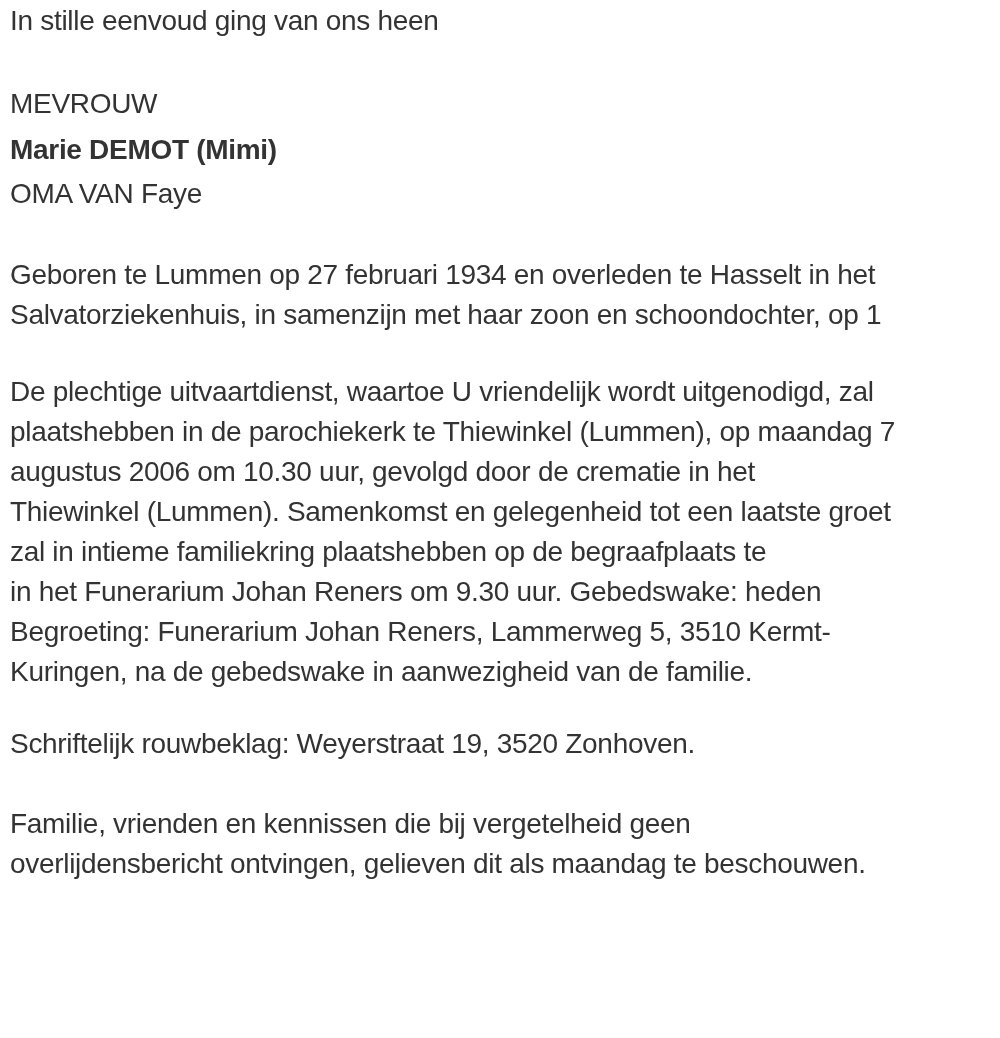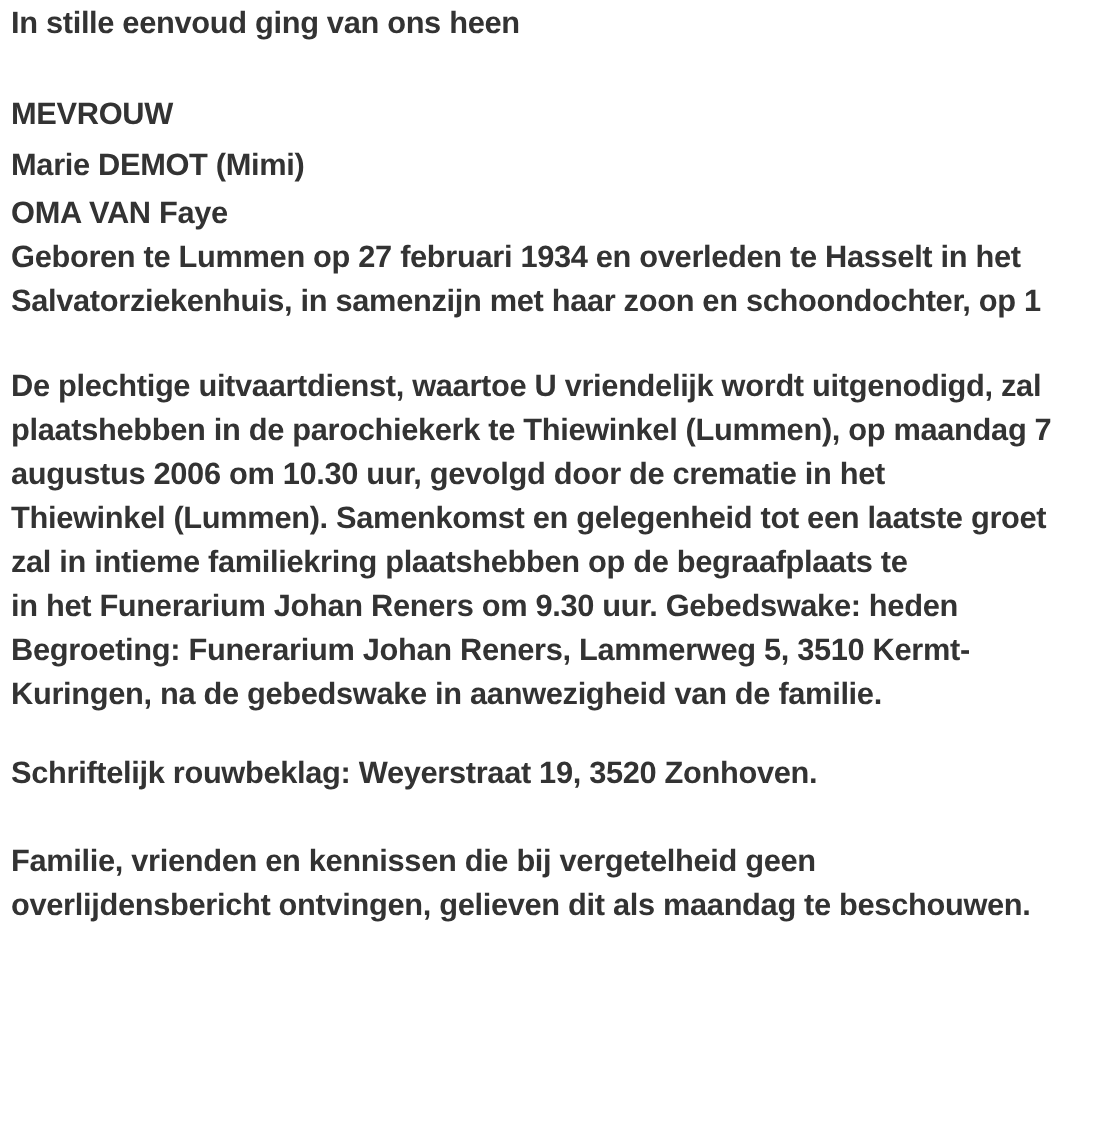--- a/index.html
+++ b/index.html
@@ -15,29 +15,29 @@
     color: #333333;
   }
   .doc {
     padding: 1px 10px 0 10px;
   }
   .tline, .para {
     margin: 0;
     font-size: 28px;
     line-height: 40px;
     letter-spacing: -0.3px;
-    font-weight: 700;
+    font-weight: 400;
   }
   .bold { font-weight: 700; }
   .line { display: block; }
   
   .m-intro      { margin-bottom: 43px; }
   .m-salutation { margin-bottom: 6px; }
   .m-name       { margin-bottom: 4px; }
-  .m-relation   { }
+  .m-relation   { margin-bottom: 41px; }
   .m-birthdeath { margin-bottom: 37px; }
   .m-service    { margin-bottom: 32px; }
   .m-condolence { margin-bottom: 40px; }
 </style>
 </head>
 <body>
 
 <main class="doc">
 
   <p class="tline m-intro">In stille eenvoud ging van ons heen</p>

